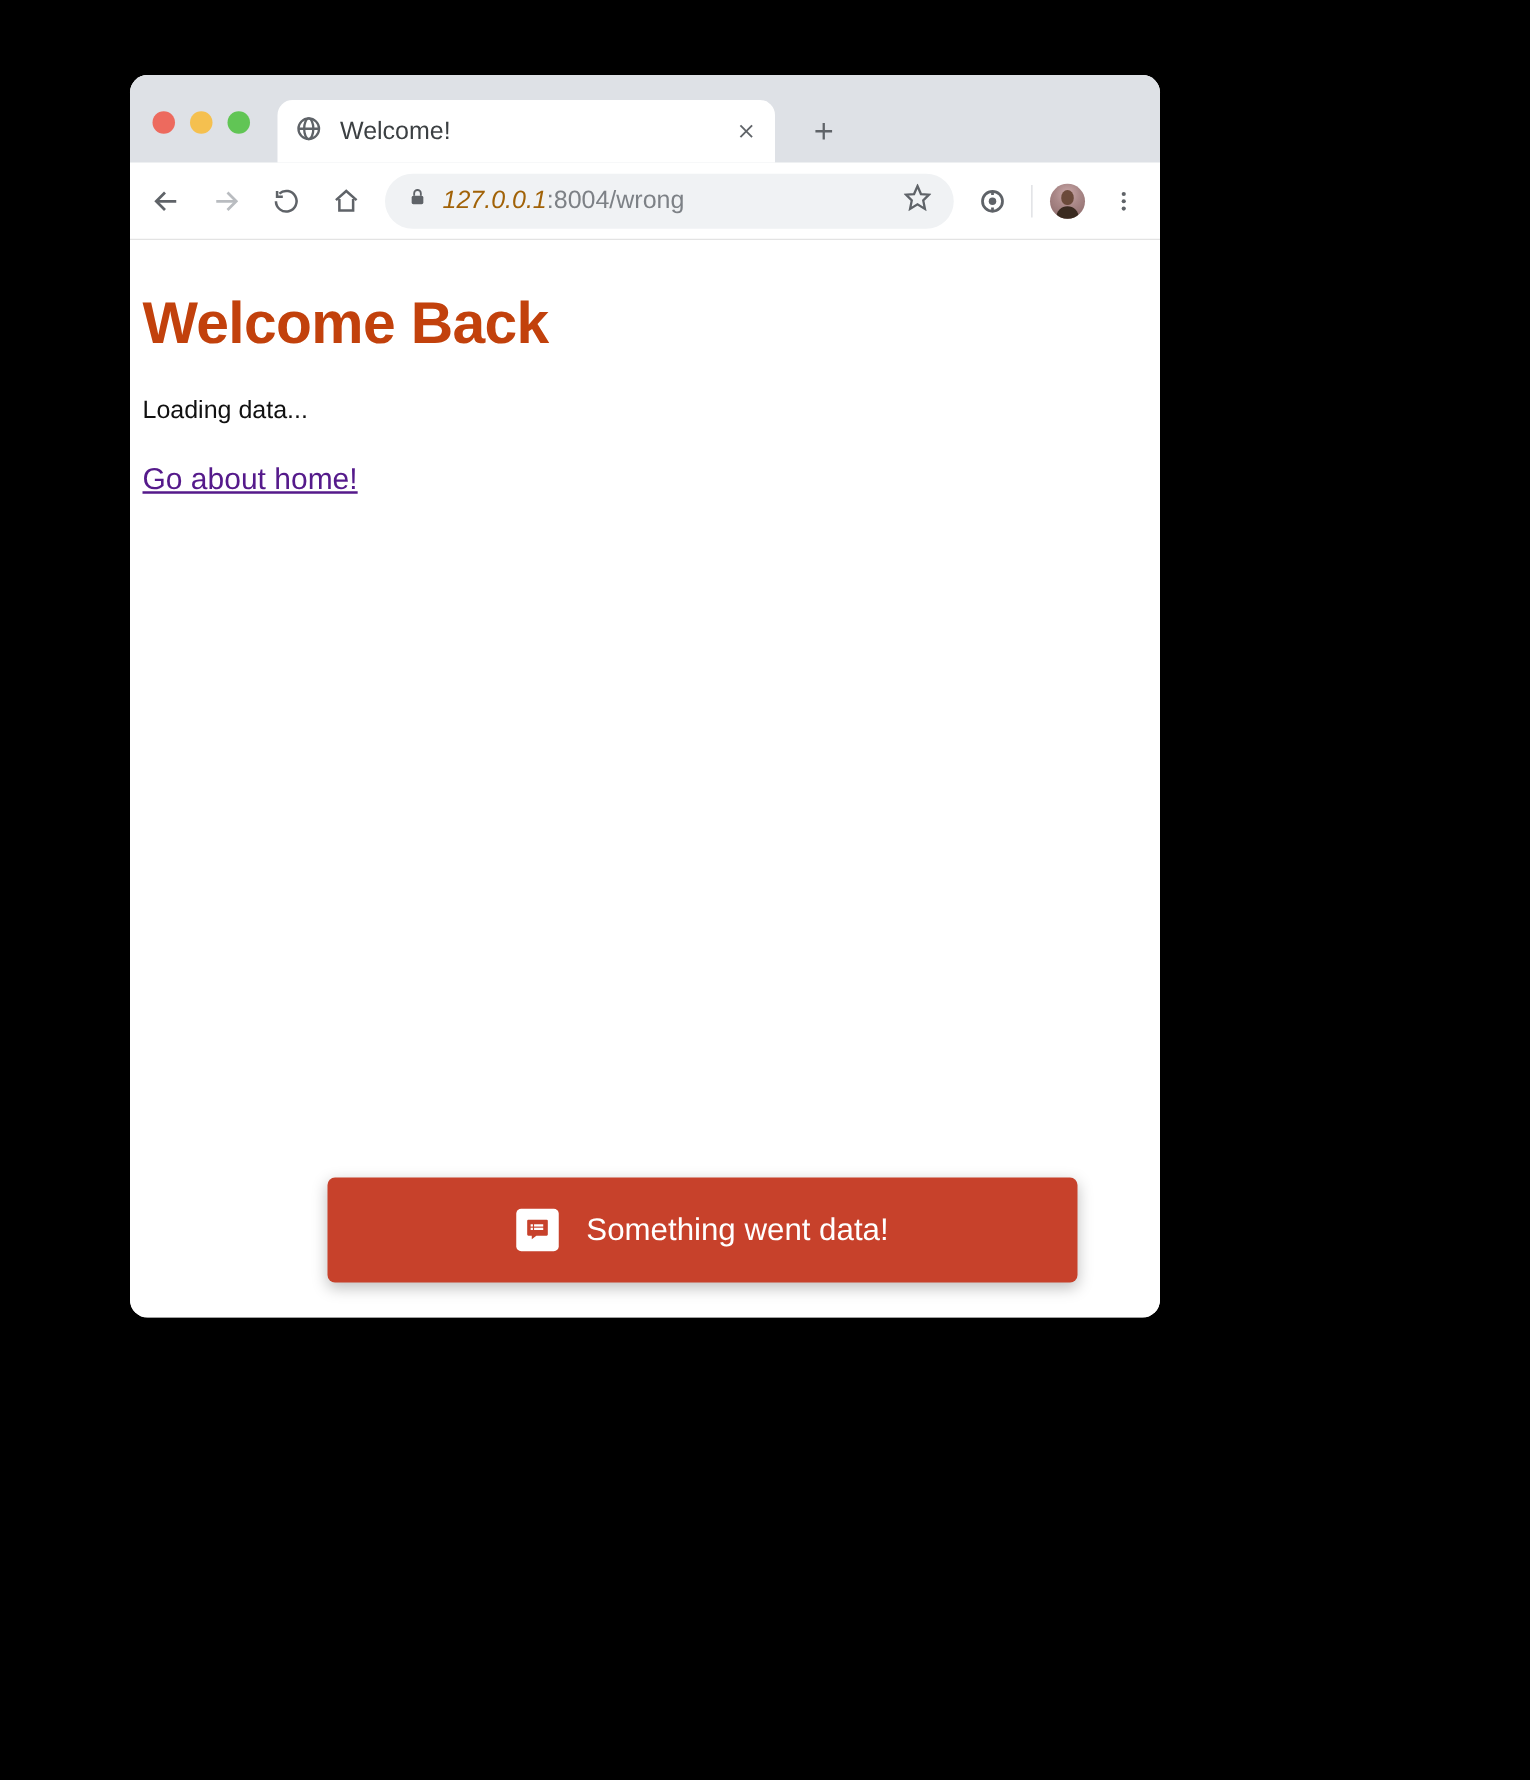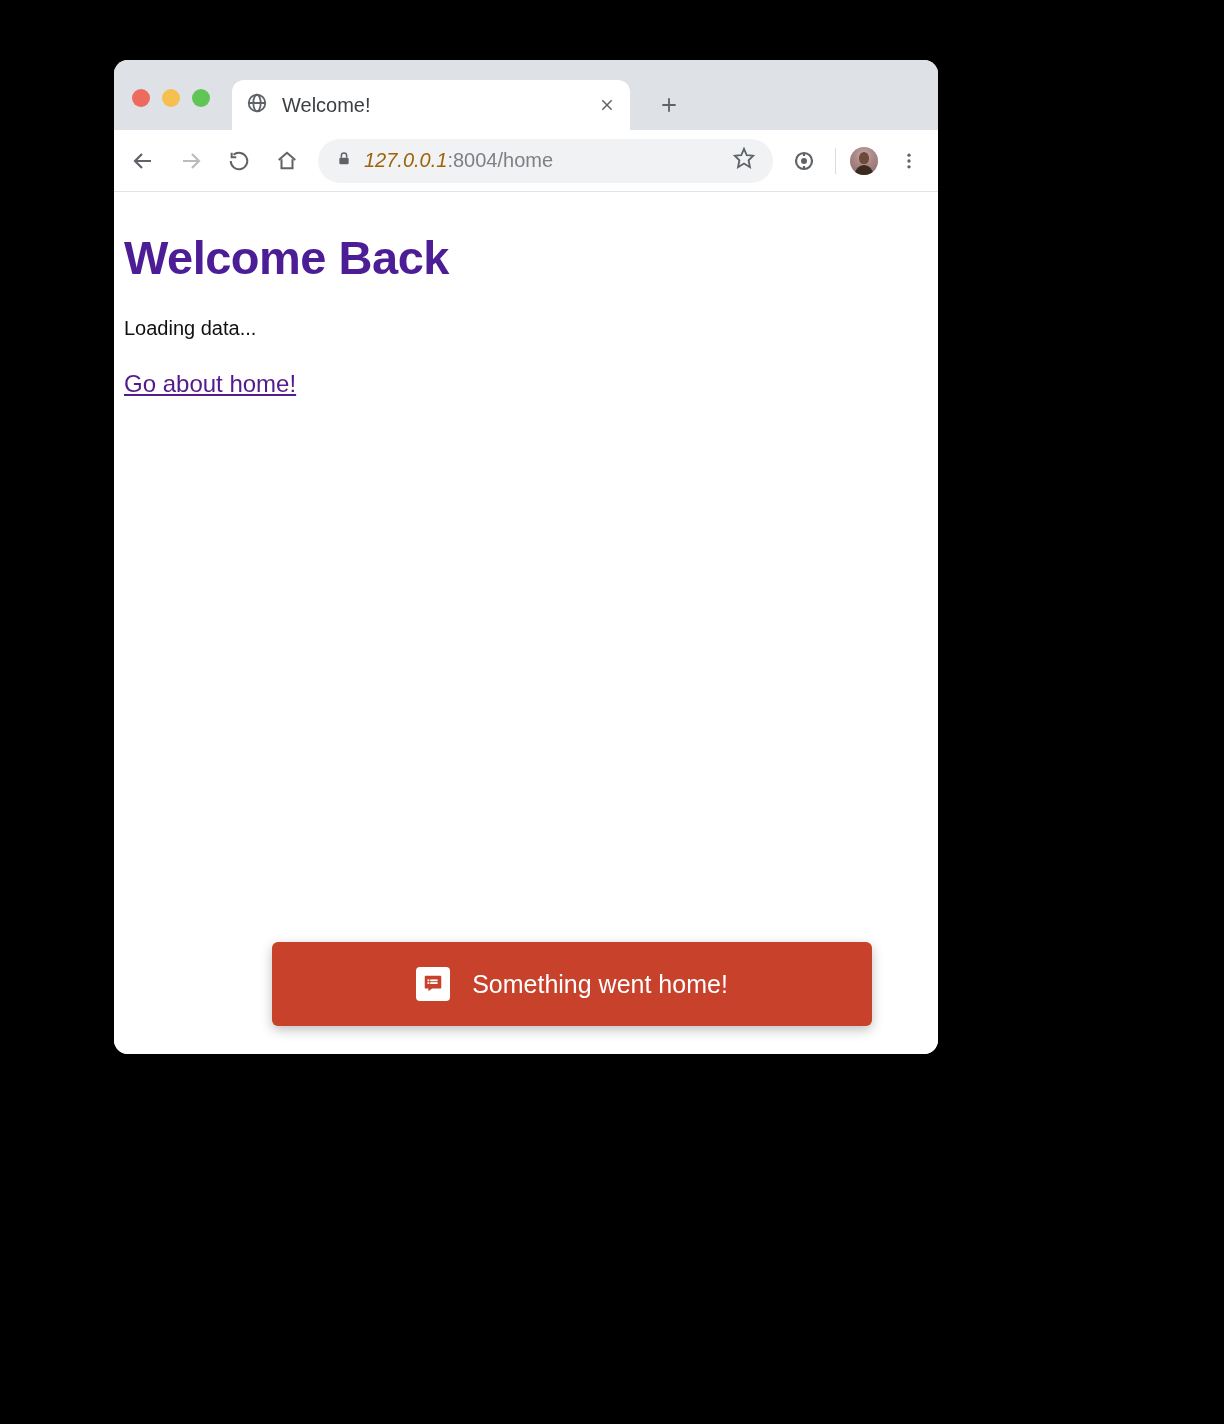--- a/index.html
+++ b/index.html
@@ -5,21 +5,21 @@
     * { margin:0; padding:0; box-sizing:border-box; }
     body {
       background:#000;
       width:1224px;
       height:1424px;
       font-family: -apple-system, BlinkMacSystemFont, "Segoe UI", Helvetica, Arial, sans-serif;
       position:relative;
     }
     .browser-window {
       position:absolute;
-      left:114px;
+      left:104px;
       top:60px;
       width:824px;
       height:994px;
       background:#fff;
       border-radius:14px;
       overflow:hidden;
       box-shadow:0 20px 60px rgba(0,0,0,.5);
       display:flex;
       flex-direction:column;
     }
@@ -120,21 +120,21 @@
     .page {
       flex:1;
       position:relative;
       padding:12px 10px 0 10px;
       background:#fff;
       overflow:hidden;
     }
     .page h1 {
       font-size:47px;
       font-weight:800;
-      color:#4c1d95;
+      color:#c2410c;
       letter-spacing:-0.5px;
       margin:26px 0 32px 0;
     }
     .loading {
       font-size:20px;
       color:#111;
       margin-bottom:30px;
     }
     .link-home {
       font-size:24px;
@@ -232,21 +232,21 @@
     </div>
 
     <div class="omnibox">
       <span class="lock">
         <svg width="16" height="16" viewBox="0 0 24 24" fill="currentColor">
           <rect x="5" y="10" width="14" height="10" rx="2"></rect>
             <path d="M8 10V7a4 4 0 0 1 8 0v3" fill="none" stroke="currentColor" stroke-width="2.2"></path>
         </svg>
       </span>
       <span>
-        <span class="url-host">127.0.0.1</span><span class="url-rest">:8004/home</span>
+        <span class="url-host">127.0.0.1</span><span class="url-rest">:8004/wrong</span>
       </span>
       <span class="spacer"></span>
       <span class="star">
         <svg width="22" height="22" viewBox="0 0 24 24" stroke="currentColor" stroke-width="2" fill="none">
           <polygon points="12 2 15 9 22 9.5 17 14.5 18.5 22 12 18 5.5 22 7 14.5 2 9.5 9 9"></polygon>
         </svg>
       </span>
     </div>
 
     <div class="tb-btn">
@@ -275,17 +275,17 @@
     <div class="snackbar">
       <span class="sn-icon">
         <svg width="22" height="22" viewBox="0 0 24 24" fill="currentColor">
           <path d="M20 3H4a1 1 0 0 0-1 1v12a1 1 0 0 0 1 1h3v3l4-3h9a1 1 0 0 0 1-1V4a1 1 0 0 0-1-1z"></path>
           <rect x="6" y="7" width="2" height="2" fill="#fff"></rect>
           <rect x="6" y="10" width="2" height="2" fill="#fff"></rect>
           <rect x="9" y="7" width="8" height="2" fill="#fff"></rect>
           <rect x="9" y="10" width="8" height="2" fill="#fff"></rect>
         </svg>
       </span>
-      <span>Something went home!</span>
+      <span>Something went data!</span>
     </div>
   </div>
 
 </div>
 
 </body></html>

